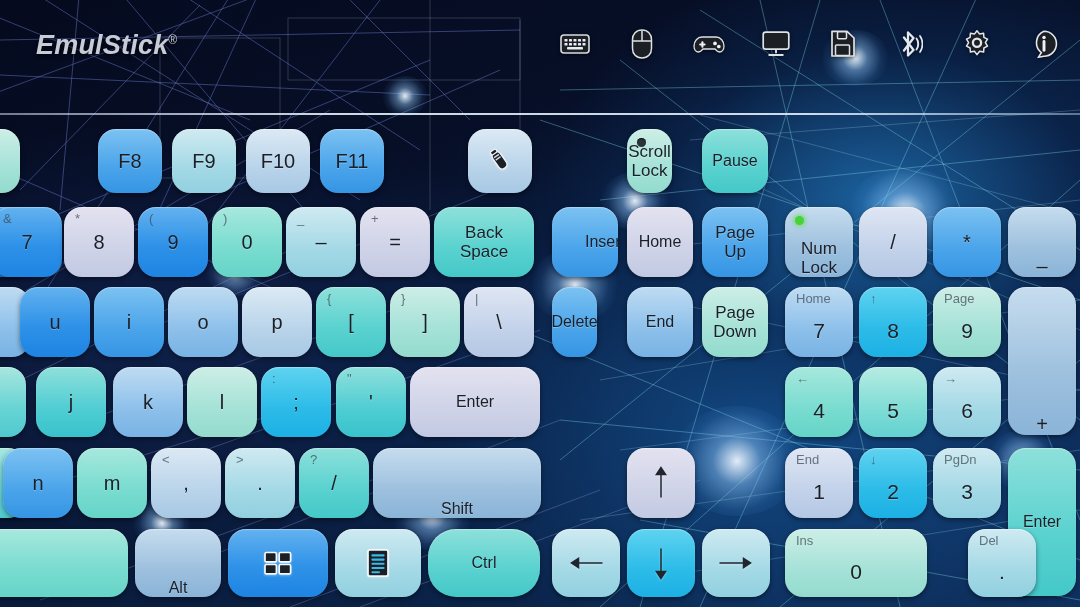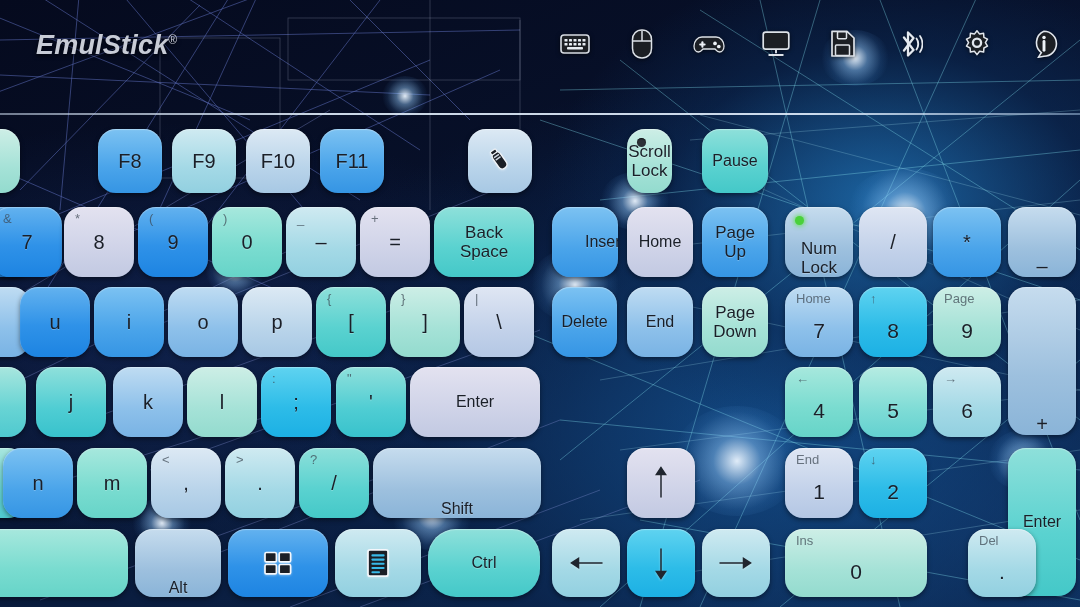--- a/index.html
+++ b/index.html
@@ -399,21 +399,21 @@
         <span class="cap">[</span>
       </div>
       <div class="key c-mint" style="left: 390px; top: 287px; width: 70px; height: 70px;">
         <span class="sub">}</span>
         <span class="cap">]</span>
       </div>
       <div class="key c-paleblu" style="left: 464px; top: 287px; width: 70px; height: 70px;">
         <span class="sub">|</span>
         <span class="cap">\</span>
       </div>
-      <div class="key c-blue2 small-cap" style="left: 552px; top: 287px; width: 65px; height: 70px;">
+      <div class="key c-blue2 small-cap" style="left: 552px; top: 287px; width: 45px; height: 70px;">
         <span class="cap">Delete</span>
       </div>
       <div class="key c-skyl small-cap" style="left: 627px; top: 287px; width: 66px; height: 70px;">
         <span class="cap">End</span>
       </div>
       <div class="key c-mint two-line" style="left: 702px; top: 287px; width: 66px; height: 70px;">
         <span class="cap">Page
 Down</span>
       </div>
       <div class="key c-skyl pad-num" style="left: 785px; top: 287px; width: 68px; height: 70px;">
@@ -495,20 +495,24 @@
           </svg>
         </span>
       </div>
       <div class="key c-paleblu pad-num" style="left: 785px; top: 448px; width: 68px; height: 70px;">
         <span class="sub">End</span>
         <span class="cap">1</span>
       </div>
       <div class="key c-cyanbr pad-num" style="left: 859px; top: 448px; width: 68px; height: 70px;">
         <span class="sub">↓</span>
         <span class="cap">2</span>
+      </div>
+      <div class="key c-cyanlt pad-num" style="left: 933px; top: 448px; width: 68px; height: 70px;">
+        <span class="sub">PgDn</span>
+        <span class="cap">3</span>
       </div>
       <div class="key c-deepaq small-cap" style="left: 1008px; top: 448px; width: 68px; height: 148px;">
         <span class="cap">Enter</span>
       </div>
       <div class="key c-seafoam" style="left: -60px; top: 529px; width: 188px; height: 68px;"></div>
       <div class="key c-steel small-cap" style="left: 135px; top: 529px; width: 86px; height: 68px;">
         <span class="cap">Alt</span>
       </div>
       <div class="key c-blue icon-key" style="left: 228px; top: 529px; width: 100px; height: 68px;">
         <span>

